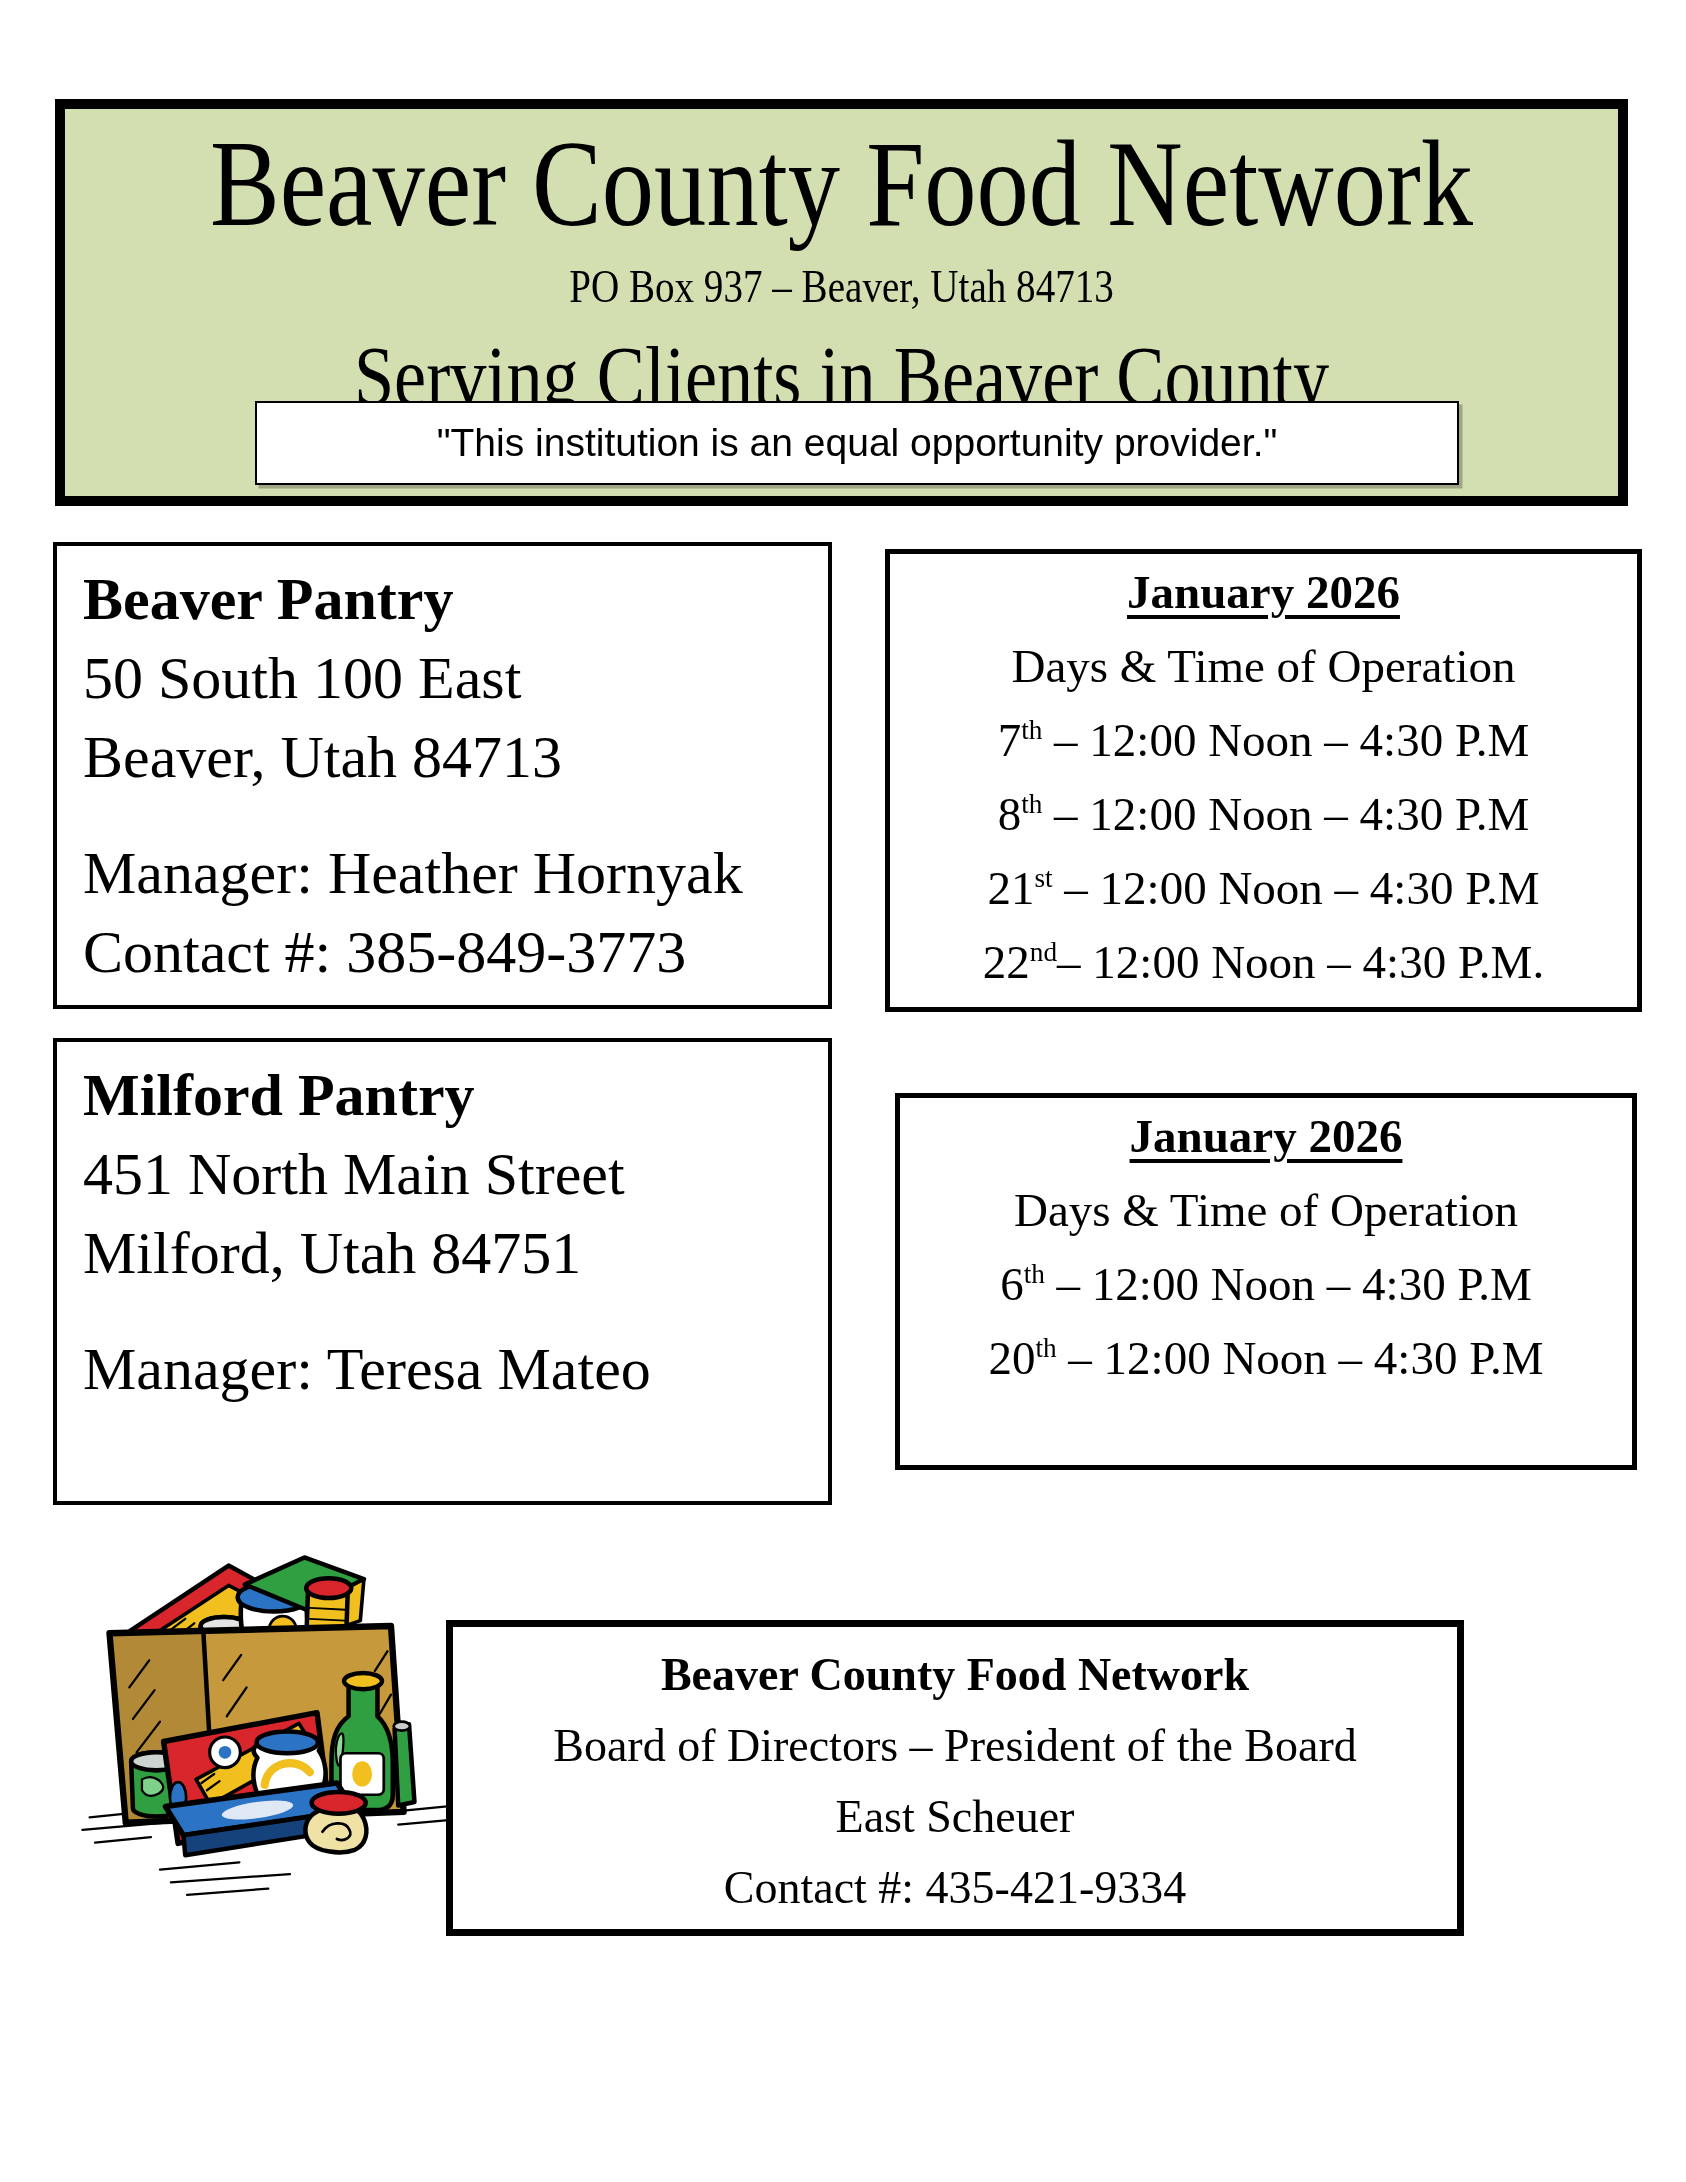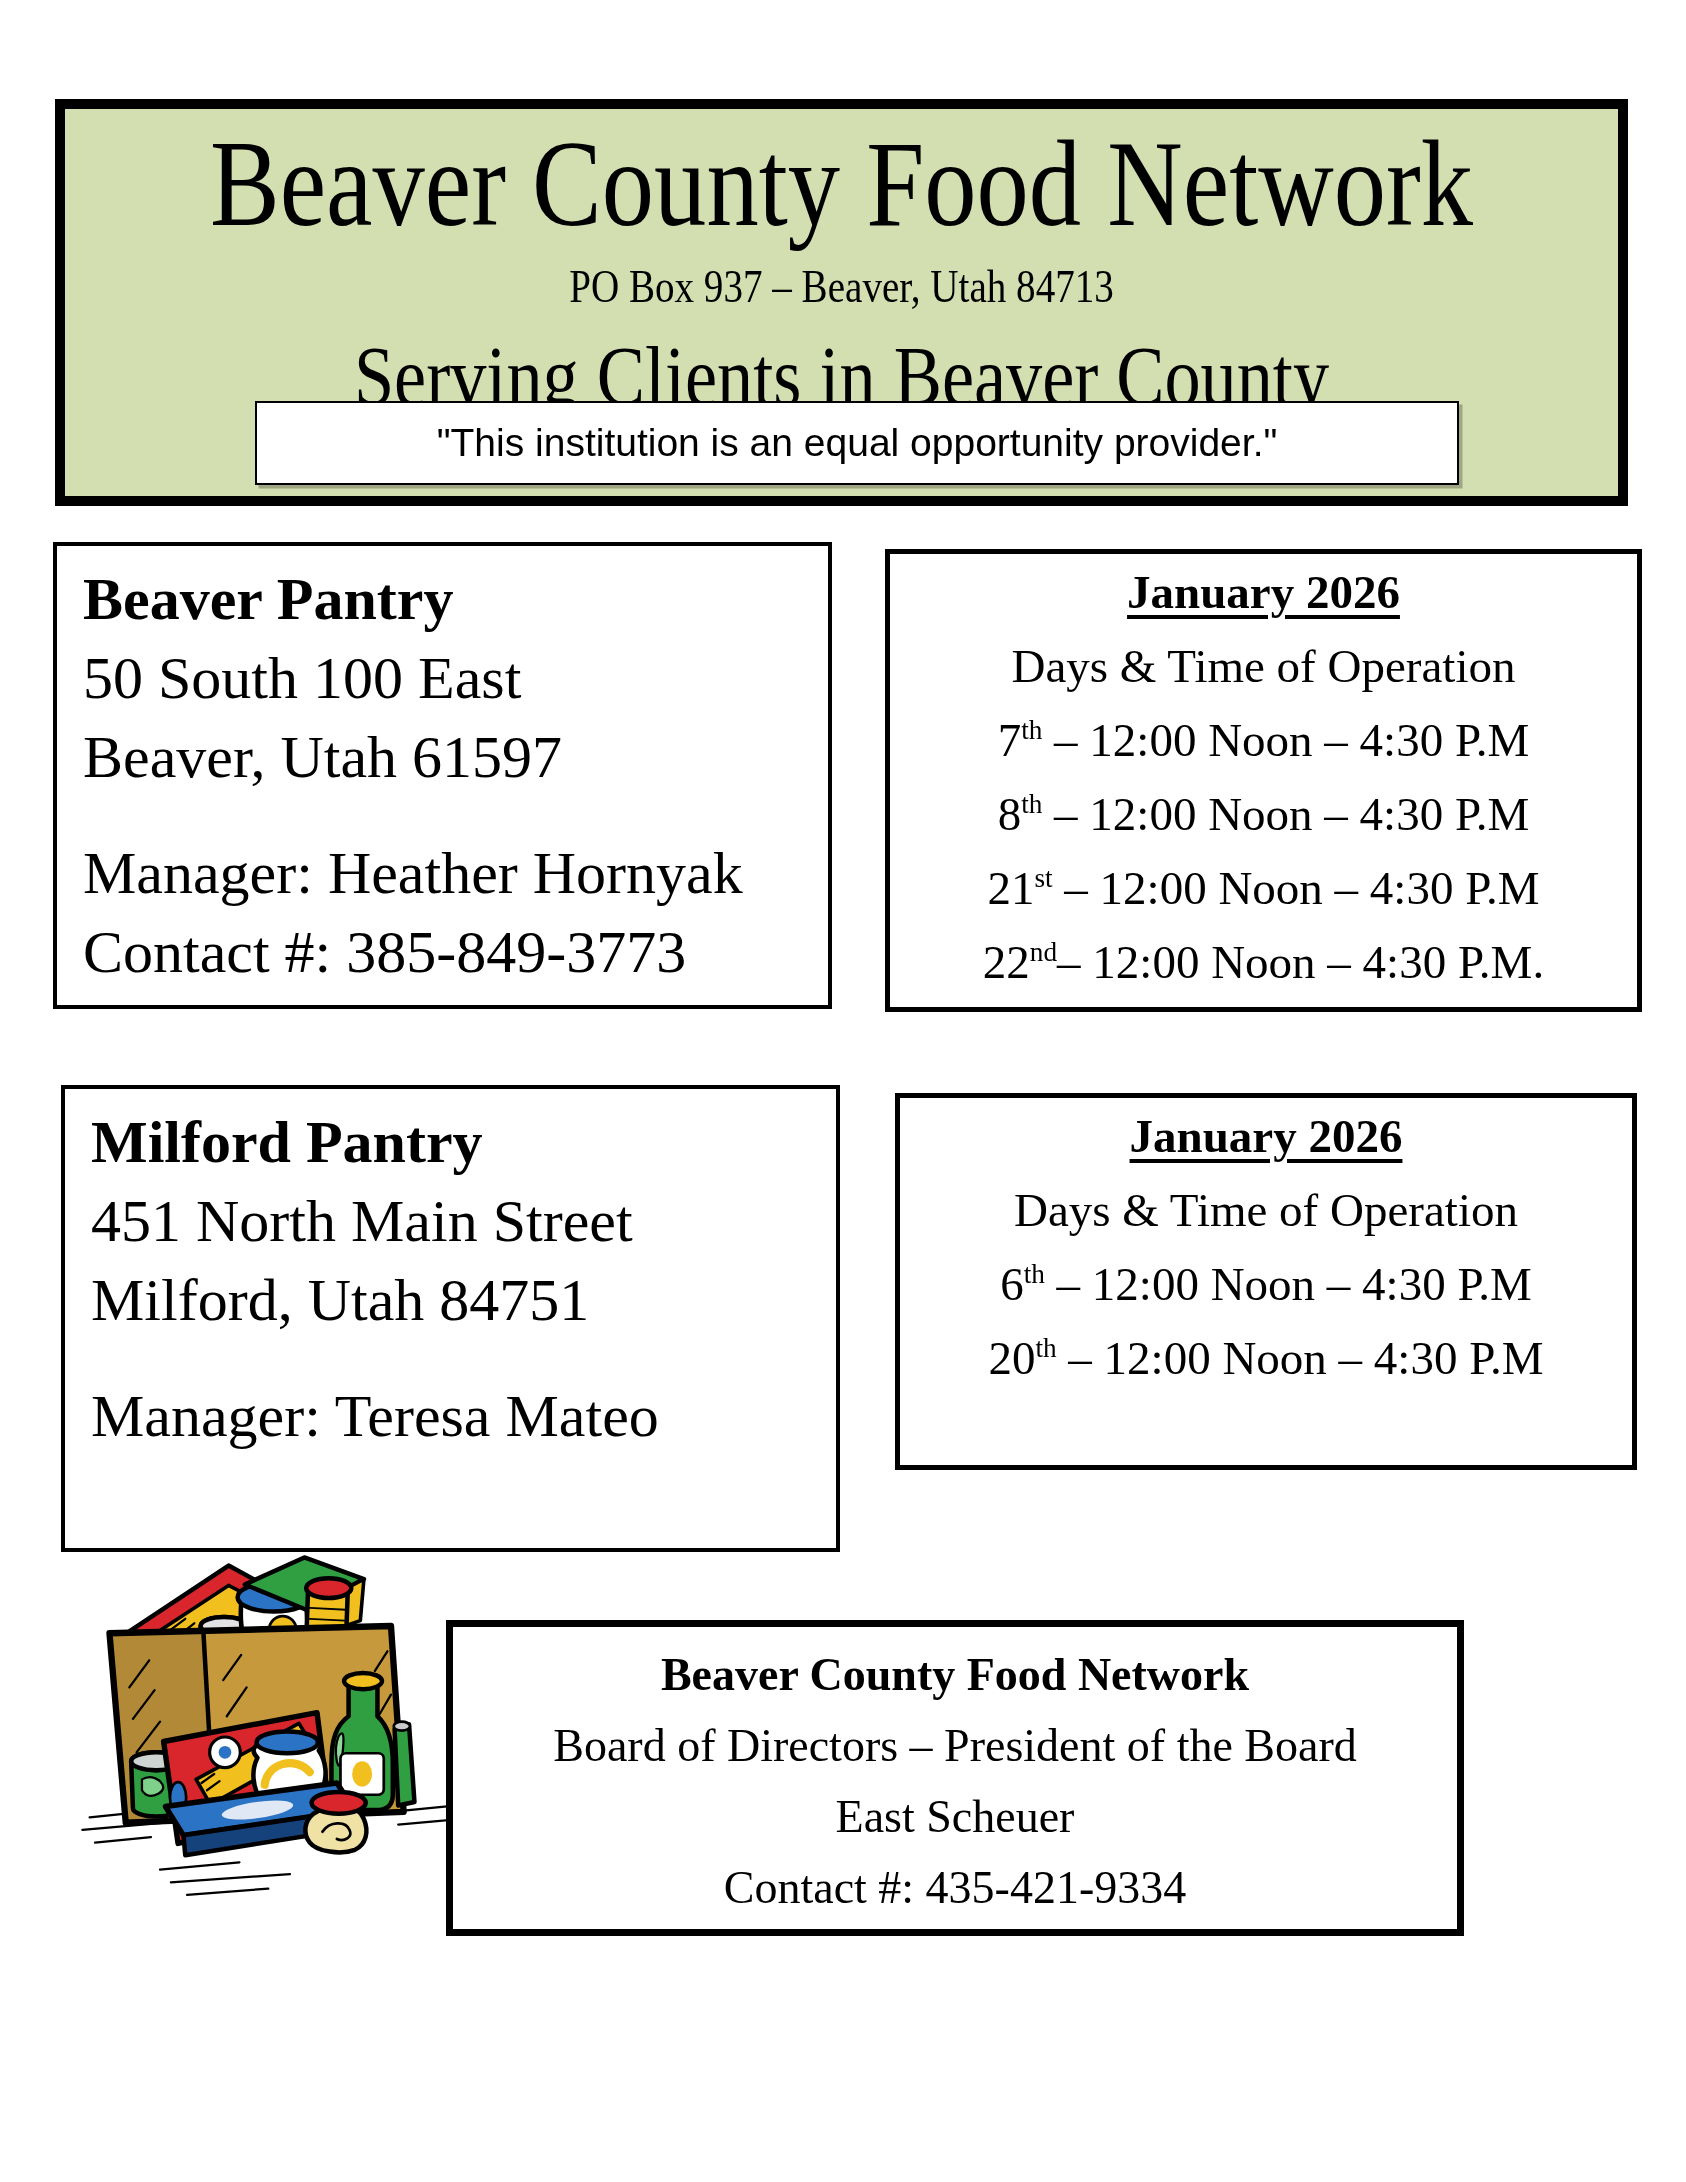--- a/index.html
+++ b/index.html
@@ -37,21 +37,21 @@
     font-family:"Liberation Sans",sans-serif;font-size:39px;white-space:nowrap;
   }
 
   
   .pantry{
     position:absolute;left:53px;width:779px;height:467px;
     border:4.4px solid var(--ink);background:#fff;
     padding:14px 16px 0 26px;font-size:60px;line-height:79px;
   }
   .pantry-beaver{top:542px;}
-  .pantry-milford{top:1085px;margin-left:8px;}
+  .pantry-milford{top:1038px;}
   .pantry-name{font-weight:bold;}
   .pantry-manager{margin-top:37px;}
 
   
   .schedule{
     position:absolute;border:5.3px solid var(--ink);background:#fff;
     text-align:center;font-size:47px;line-height:74px;padding-top:1px;
   }
   .schedule-1{left:885px;top:549px;width:757px;height:463px;}
   .schedule-2{left:895px;top:1093px;width:742px;height:377px;}
@@ -82,21 +82,21 @@
     <div class="header-po">PO Box 937 – Beaver, Utah 84713</div>
     <div class="header-tagline">Serving Clients in Beaver County</div>
     <div class="eeo-box">
       <span>"This institution is an equal opportunity provider."</span>
     </div>
   </div>
 
   <div class="pantry pantry-beaver">
     <div class="pantry-name">Beaver Pantry</div>
     <div class="pantry-line">50 South 100 East</div>
-    <div class="pantry-line">Beaver, Utah 61597</div>
+    <div class="pantry-line">Beaver, Utah 84713</div>
     <div class="pantry-line pantry-manager">Manager: Heather Hornyak</div>
     <div class="pantry-line">Contact #: 385-849-3773</div>
   </div>
 
   <div class="schedule schedule-1">
     <div class="sched-month">January 2026</div>
     <div class="sched-sub">Days &amp; Time of Operation</div>
     <div>
         <div class="sched-line">7<sup>th</sup> – 12:00 Noon – 4:30 P.M</div>
         <div class="sched-line">8<sup>th</sup> – 12:00 Noon – 4:30 P.M</div>

